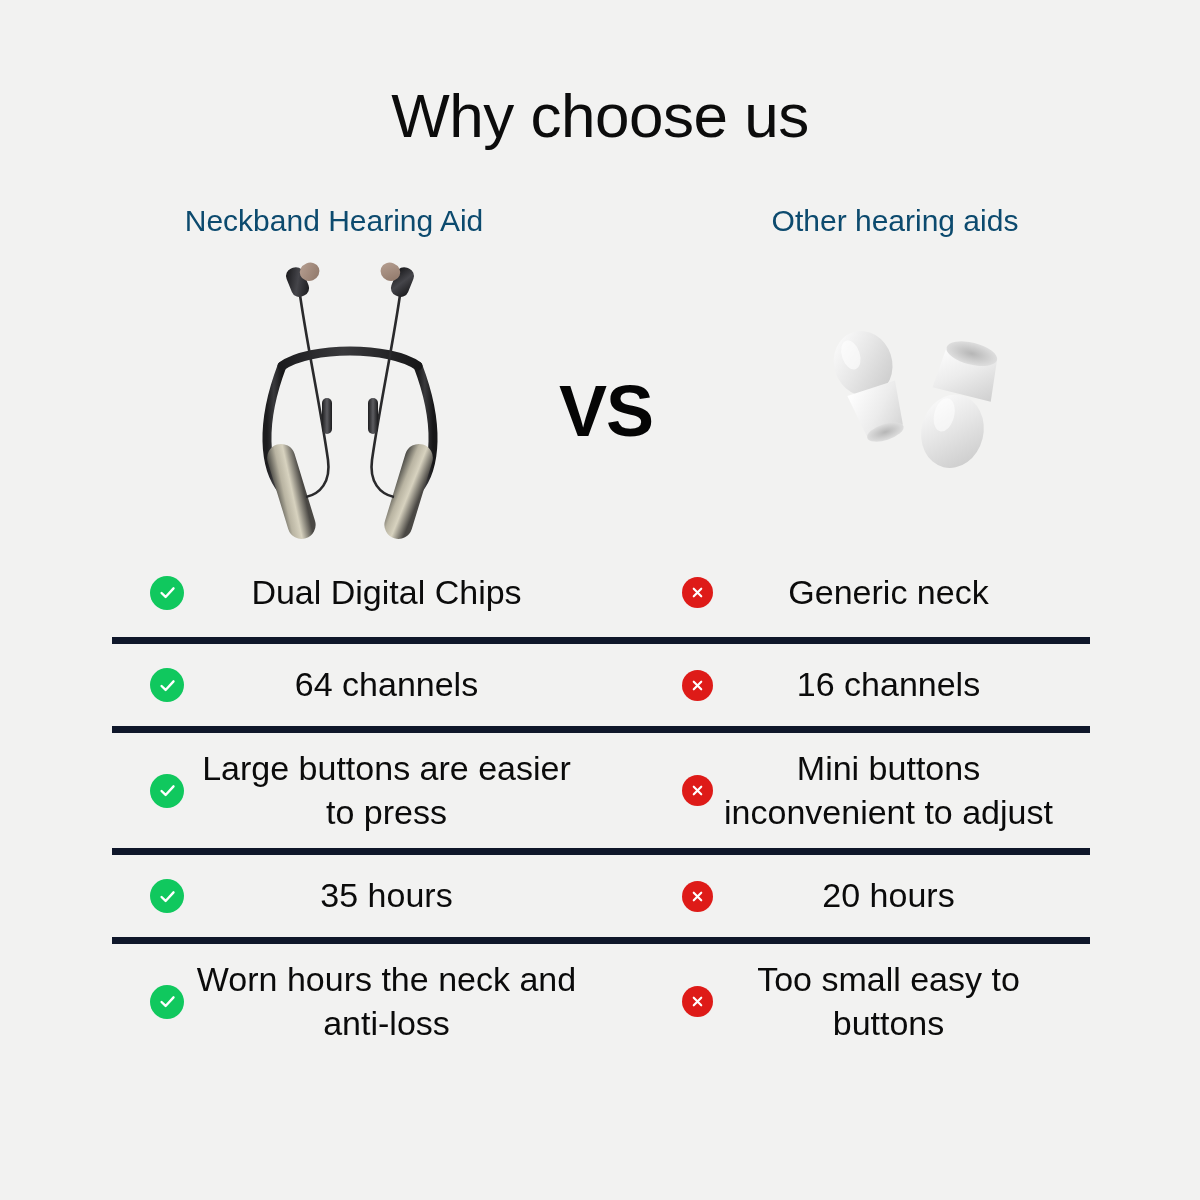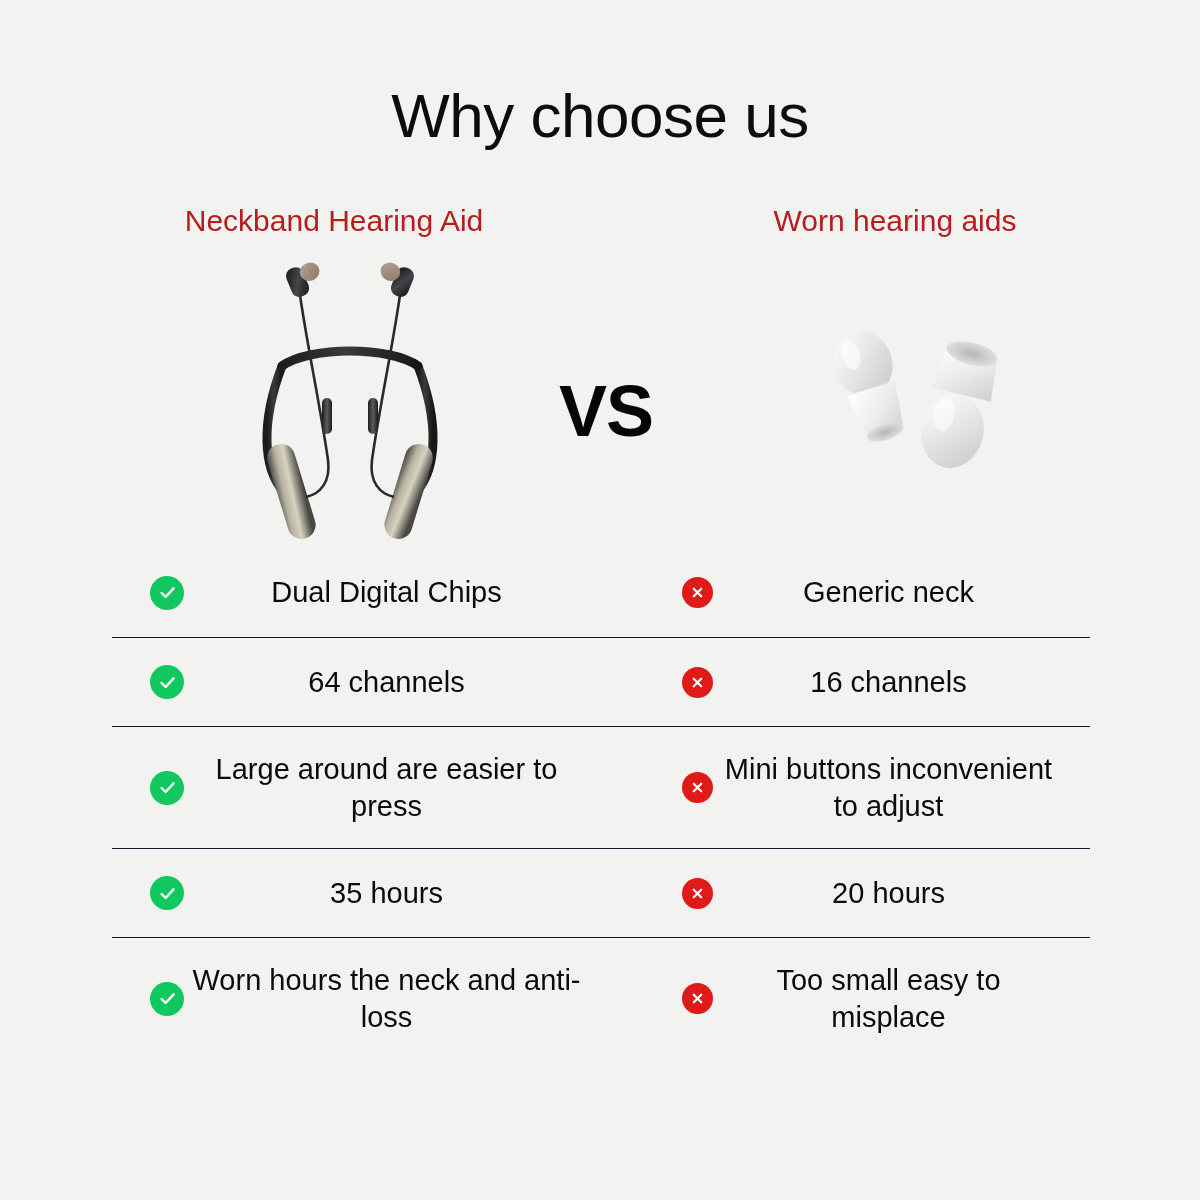--- a/index.html
+++ b/index.html
@@ -34,21 +34,21 @@
     line-height: 1.1;
     color: #0c0c0c;
   }
 
   
   .col-head {
     position: absolute;
     top: 203px;
     font-size: 30px;
     font-weight: 400;
-    color: #b91c1c;
+    color: #0c4a6e;
     text-align: center;
     line-height: 1.2;
   }
   .col-head.left  { left: 112px; width: 444px; }
   .col-head.right { left: 660px; width: 470px; }
 
   
   .products {
     position: absolute;
     top: 252px;
@@ -92,21 +92,21 @@
     left: 112px;
     top: 548px;
     width: 978px;
   }
   .row {
     position: relative;
     display: flex;
     align-items: center;
     box-sizing: border-box;
   }
-  .row + .row { border-top: 1px solid #0f172a; }
+  .row + .row { border-top: 7px solid #0f172a; }
   .row.h-one { height: 89px; }
   .row.h-two { height: 122px; }
 
   .cell {
     position: relative;
     display: flex;
     align-items: center;
     height: 100%;
     box-sizing: border-box;
   }
@@ -130,37 +130,37 @@
     background: #de1b18;
     margin-left: 578px;
   }
   .badge svg { display: block; }
 
   .cell.right .badge.no { margin-left: 65px; }
 
   .feat {
     flex: 1 1 auto;
     text-align: center;
-    font-size: 29px;
+    font-size: 34px;
     line-height: 1.27;
     color: #0b0b0b;
     padding-right: 34px;
     padding-left: 6px;
   }
   .cell.right .feat { padding-right: 30px; padding-left: 4px; }
 </style>
 </head>
 <body>
 
 <div class="page">
 
   <div class="title">Why choose us</div>
 
   <div class="col-head left">Neckband Hearing Aid</div>
-  <div class="col-head right">Worn hearing aids</div>
+  <div class="col-head right">Other hearing aids</div>
 
   <div class="products">
 
     <div class="prod-left">
       <svg viewBox="0 0 200 290" width="200" height="290" xmlns="http://www.w3.org/2000/svg">
         <defs>
           <linearGradient id="bandG" x1="0" y1="0" x2="1" y2="0">
             <stop offset="0" stop-color="#1c1c1e"></stop>
             <stop offset="0.45" stop-color="#3a3a3d"></stop>
             <stop offset="1" stop-color="#171718"></stop>
@@ -294,21 +294,21 @@
       </div>
     </div>
 
     <div class="row h-two">
       <div class="cell left">
         <span class="badge yes">
           <svg width="19" height="19" viewBox="0 0 24 24">
               <path d="M4.5 12.6 L9.6 17.6 L19.6 6.8" stroke="#ffffff" stroke-width="3" fill="none" stroke-linecap="round" stroke-linejoin="round"></path>
             </svg>
         </span>
-        <span class="feat">Large around are easier to press</span>
+        <span class="feat">Large buttons are easier to press</span>
       </div>
       <div class="cell right">
         <span class="badge no">
           <svg width="15" height="15" viewBox="0 0 24 24">
               <path d="M6 6 L18 18 M18 6 L6 18" stroke="#ffffff" stroke-width="3.4" fill="none" stroke-linecap="round"></path>
             </svg>
         </span>
         <span class="feat">Mini buttons inconvenient to adjust</span>
       </div>
     </div>
@@ -340,18 +340,18 @@
             </svg>
         </span>
         <span class="feat">Worn hours the neck and anti-loss</span>
       </div>
       <div class="cell right">
         <span class="badge no">
           <svg width="15" height="15" viewBox="0 0 24 24">
               <path d="M6 6 L18 18 M18 6 L6 18" stroke="#ffffff" stroke-width="3.4" fill="none" stroke-linecap="round"></path>
             </svg>
         </span>
-        <span class="feat">Too small easy to misplace</span>
+        <span class="feat">Too small easy to buttons</span>
       </div>
     </div>
 
   </div>
 </div>
 
 </body></html>

